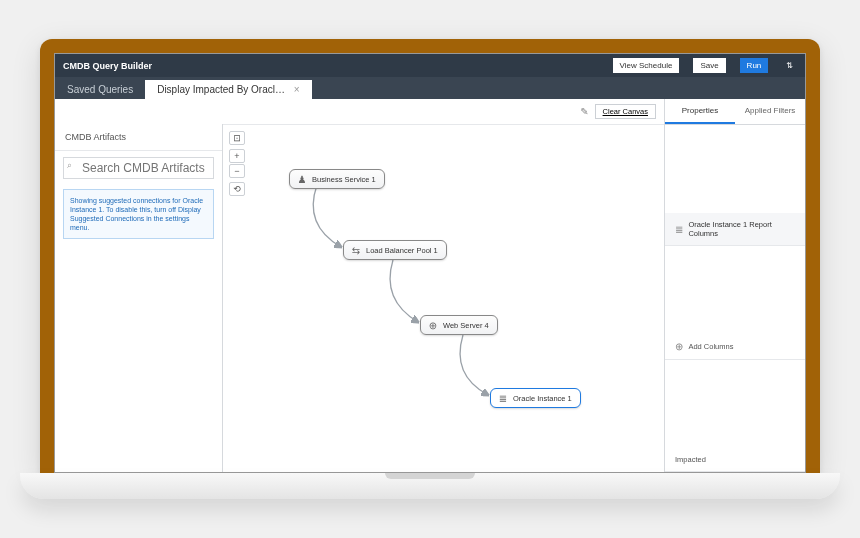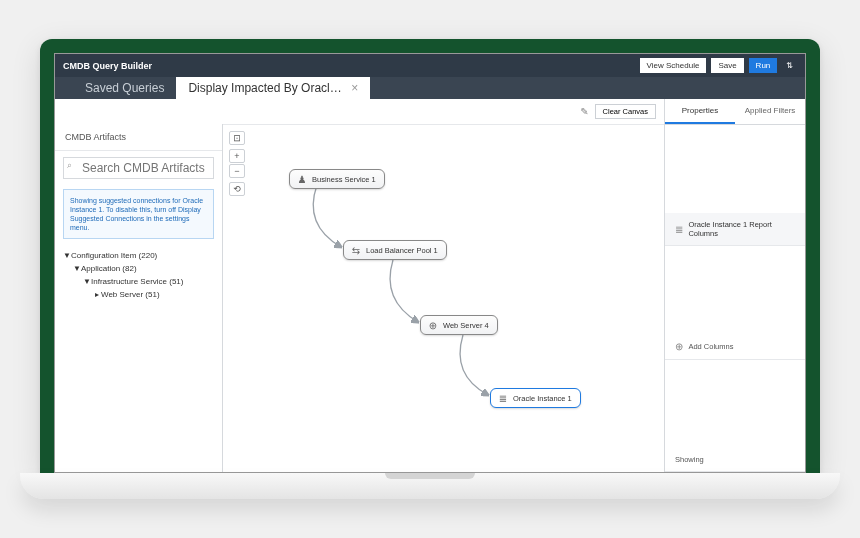--- a/index.html
+++ b/index.html
@@ -1,44 +1,44 @@
 <!DOCTYPE html>
 <html><head>
 <meta charset="utf-8">
 <style>
 * { box-sizing: border-box; margin: 0; padding: 0; font-family: "Segoe UI", Arial, sans-serif; }
 body { background: #f0f0f0; display: flex; justify-content: center; align-items: center; height: 538px; }
-.laptop { width: 780px; background: #14532d; border-radius: 12px 12px 0 0; box-shadow: 0 8px 30px rgba(0,0,0,0.12), 0 2px 6px rgba(0,0,0,0.08); padding: 14px 14px 0 14px; }
+.laptop { width: 780px; background: #a16207; border-radius: 12px 12px 0 0; box-shadow: 0 8px 30px rgba(0,0,0,0.12), 0 2px 6px rgba(0,0,0,0.08); padding: 14px 14px 0 14px; }
 .screen { background: #fff; border: 1px solid #999; height: 420px; display: flex; flex-direction: column; font-size: 9px; color: #333; overflow: hidden; }
 .titlebar { background: #2f3a47; color: #fff; display: flex; align-items: center; justify-content: space-between; padding: 4px 8px; font-size: 9px; font-weight: 600; }
-.title-actions { display: flex; gap: 5px; }
+.title-actions { display: flex; gap: 14px; }
 .btn { background: #fff; color: #333; border: none; padding: 3px 7px; font-size: 8px; cursor: pointer; }
 .btn.primary { background: #1f7ae0; color: #fff; }
 .btn.icon-btn { background: #2f3a47; color: #fff; padding: 3px 4px; }
-.tabbar { background: #3a4552; display: flex; align-items: flex-end; height: 22px; font-size: 12px; padding-left: 18px; }
+.tabbar { background: #3a4552; display: flex; align-items: flex-end; height: 22px; font-size: 10px; }
 .tab { padding: 4px 12px; color: #c8cfd6; cursor: pointer; }
 .tab.active { background: #fff; color: #333; position: relative; }
 .tab.active .close { margin-left: 6px; color: #999; }
 .workspace { flex: 1; display: flex; min-height: 0; }
 .sidebar { width: 168px; border-right: 1px solid #d6d9dd; display: flex; flex-direction: column; margin-top: 25px; }
 .sidebar-head { padding: 8px 10px; font-size: 9px; color: #555; border-bottom: 1px solid #e6e8eb; }
 .search { margin: 6px 8px; position: relative; }
 .search input { width: 100%; border: 1px solid #d6d9dd; padding: 3px 5px 3px 18px; font-size: 12px; color: #666; }
 .search .sicon { position: absolute; left: 4px; top: 3px; color: #999; font-size: 9px; }
 .message { margin: 4px 8px; border: 1px solid #b8d6f2; background: #f4f9fe; color: #1f6bb8; font-size: 7px; line-height: 1.3; padding: 6px; }
 .tree { padding: 6px 6px; font-size: 8px; color: #333; }
 .tree-item { padding: 2px 0; cursor: pointer; }
 .tree-item .caret { display: inline-block; width: 8px; text-align: center; }
 .ti-1 { padding-left: 2px; }
 .ti-2 { padding-left: 12px; }
 .ti-3 { padding-left: 22px; }
 .ti-4 { padding-left: 32px; }
 .canvas-area { flex: 1; display: flex; flex-direction: column; position: relative; border-right: 1px solid #d6d9dd; }
 .canvas-toolbar { display: flex; justify-content: flex-end; align-items: center; padding: 5px 8px; gap: 6px; border-bottom: 1px solid #e6e8eb; }
-.clear-btn { border: 1px solid #ccd0d5; background: #fff; padding: 2px 7px; font-size: 7.5px; cursor: pointer; }
+.clear-btn { border: 1px solid #ccd0d5; background: #fff; padding: 2px 7px; font-size: 7.5px; cursor: pointer; text-decoration: underline; }
 .canvas { flex: 1; position: relative; background: #fff; }
 .zoom-ctrl { position: absolute; top: 6px; left: 6px; display: flex; flex-direction: column; gap: 4px; }
 .zoom-btn { width: 16px; height: 14px; border: 1px solid #ccd0d5; background: #fff; font-size: 9px; line-height: 1; display: flex; align-items: center; justify-content: center; cursor: pointer; border-radius: 2px; color: #555; }
 .zoom-split { display: flex; flex-direction: column; gap: 1px; }
 .node { position: absolute; border: 1px solid #888; border-radius: 6px; background: linear-gradient(#fdfdfd,#f1f2f4); padding: 3px 8px 3px 6px; font-size: 7.5px; display: flex; align-items: center; gap: 4px; box-shadow: 0 1px 2px rgba(0,0,0,0.15); }
 .node.selected { border-color: #1f7ae0; background: #fff; }
 .node .nicon { width: 12px; height: 12px; display: inline-flex; align-items: center; justify-content: center; font-size: 10px; color: #666; }
 .connector { position: absolute; stroke: #9aa1a8; stroke-width: 1.3; fill: none; }
 .arrowhead { fill: #9aa1a8; }
 .rightpanel { width: 140px; display: flex; flex-direction: column; justify-content: space-between; }
@@ -78,26 +78,20 @@
   </div>
 
   <div class="workspace">
     <div class="sidebar">
       <div class="sidebar-head">CMDB Artifacts</div>
       <div class="search">
         <span class="sicon">⌕</span>
         <input type="text" placeholder="Search CMDB Artifacts" style="">
       </div>
       <div class="message">Showing suggested connections for Oracle Instance 1. To disable this, turn off Display Suggested Connections in the settings menu.</div>
-      <div class="tree">
-        <div class="tree-item ti-1"><span class="caret">▼</span><span>Configuration Item (220)</span></div>
-        <div class="tree-item ti-2"><span class="caret">▼</span><span>Application (82)</span></div>
-        <div class="tree-item ti-3"><span class="caret">▼</span><span>Infrastructure Service (51)</span></div>
-        <div class="tree-item ti-4"><span class="caret">▸</span><span>Web Server (51)</span></div>
-      </div>
     </div>
 
     <div class="canvas-area">
       <div class="canvas-toolbar">
         <span style="font-size:10px;color:#888;">✎</span>
         <button class="clear-btn">Clear Canvas</button>
       </div>
       <div class="canvas">
         <div class="zoom-ctrl">
           <div class="zoom-btn">⊡</div>
@@ -145,21 +139,21 @@
       </div>
       <div class="rp-section header">
         <span class="ricon">≣</span>
         <span>Oracle Instance 1 Report Columns</span>
       </div>
       <div class="rp-section">
         <span class="ricon">⊕</span>
         <span>Add Columns</span>
       </div>
       <div class="rp-section">
-        <span>Showing</span>
+        <span>Impacted</span>
       </div>
     </div>
   </div>
 
 </div>
 </div>
 <div class="laptop-base"></div>
 </div>
 
 </body></html>

